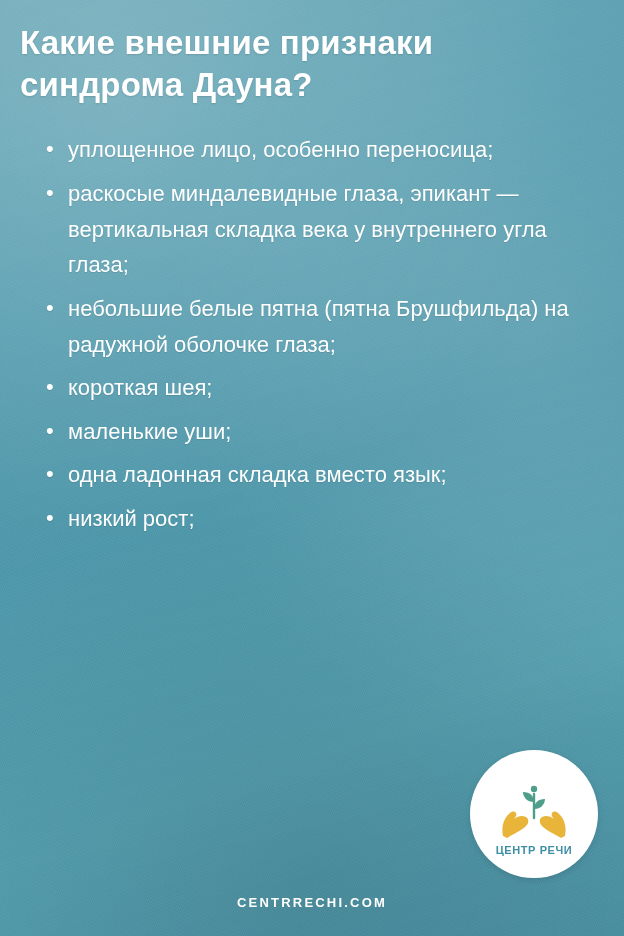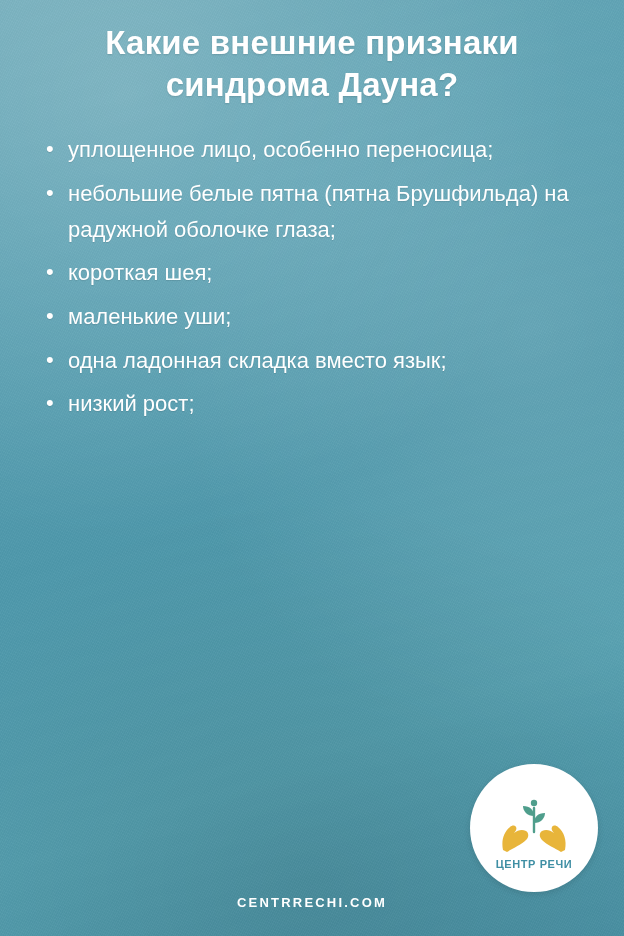--- a/index.html
+++ b/index.html
@@ -29,22 +29,21 @@
     inset: 0;
     pointer-events: none;
     opacity: 0.35;
     background-image:
       repeating-linear-gradient(117deg, rgba(255,255,255,0.05) 0px, rgba(255,255,255,0.05) 1px, rgba(0,0,0,0.03) 1px, rgba(0,0,0,0.03) 2px),
       repeating-linear-gradient(23deg, rgba(255,255,255,0.035) 0px, rgba(255,255,255,0.035) 1px, rgba(0,0,0,0.02) 1px, rgba(0,0,0,0.02) 3px);
   }
   .title {
     position: relative;
     margin: 0;
-    padding: 22px 34px 6px 34px;
-    text-align: center;
+    padding: 22px 34px 6px 20px;
     color: #ffffff;
     font-size: 33px;
     line-height: 1.28;
     font-weight: bold;
     letter-spacing: 0.2px;
     text-shadow: 0 1px 2px rgba(0,0,0,0.13);
   }
   .list {
     position: relative;
     margin: 20px 0 0 0;
@@ -77,21 +76,21 @@
     text-align: center;
     color: #ffffff;
     font-size: 13px;
     letter-spacing: 2.2px;
     font-weight: bold;
     margin-top: 47px;
   }
   .logo {
     position: absolute;
     right: 26px;
-    bottom: 44px;
+    bottom: 58px;
     width: 128px;
     height: 128px;
     border-radius: 50%;
     background: #ffffff;
     box-shadow: 0 2px 6px rgba(0,0,0,0.12);
   }
   .logo-inner {
     position: absolute;
     inset: 0;
     display: flex;
@@ -114,20 +113,21 @@
 </head>
 <body>
 
 <div class="poster">
   <div class="grain"></div>
 
   <h1 class="title">Какие  внешние признаки синдрома Дауна?</h1>
 
   <ul class="list">
     <li>уплощенное лицо, особенно переносица;</li>
+    <li>раскосые миндалевидные глаза, эпикант — вертикальная складка века у внутреннего угла глаза;</li>
     <li>небольшие белые пятна (пятна Брушфильда) на радужной оболочке глаза;</li>
     <li>короткая шея;</li>
     <li>маленькие уши;</li>
     <li>одна ладонная складка вместо язык;</li>
     <li>низкий рост;</li>
   </ul>
 
   <div class="logo">
     <div class="logo-inner">
       <span>

